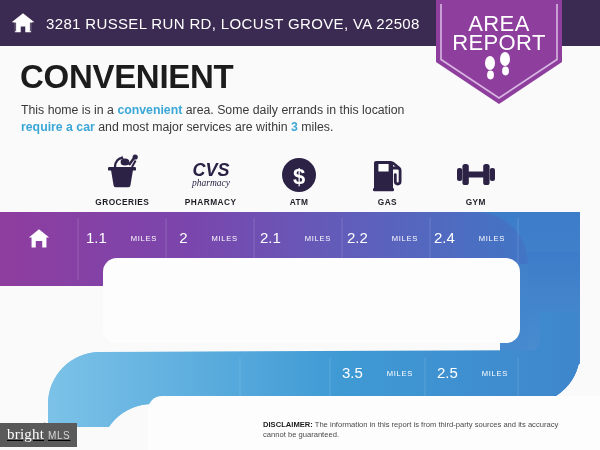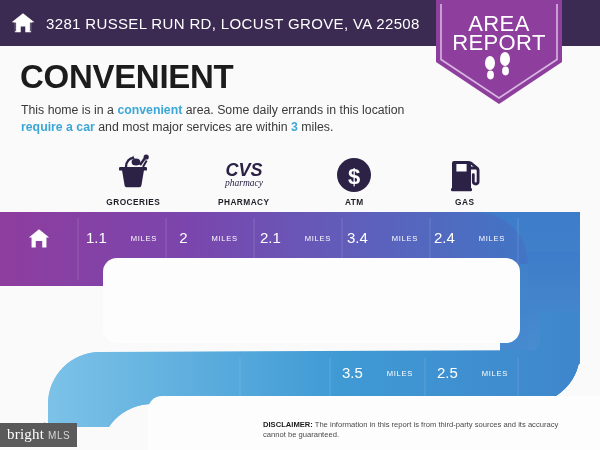--- a/index.html
+++ b/index.html
@@ -90,21 +90,21 @@
   .disclaimer b { color:#1c1c1c; }
 
   
   .brand-under {
     position:absolute; left:12px; top:418px; z-index:4;
     font-size:15px; color:#5d6b73; letter-spacing:0.2px;
   }
   .watermark {
     position:absolute; left:0px; top:423px; z-index:7;
     background:#5a5a5a; padding:3px 7px 4px 7px;
-    display:flex; align-items:baseline; gap:4px;
+    display:flex; align-items:baseline; gap:4px;text-decoration:underline;
   }
   .watermark .wm-bright { color:#ffffff; font-family:"Liberation Serif", serif; font-size:15px; font-weight:normal; letter-spacing:0.2px; }
   .watermark .wm-mls { color:#d7d7d7; font-size:10px; letter-spacing:0.6px; }
 </style>
 </head>
 <body>
 
 <div id="page">
 
   <div class="header">
@@ -189,20 +189,34 @@
             <rect x="11.4" y="10" width="10.2" height="7.5" fill="#ffffff"></rect>
             <rect x="6" y="34" width="21" height="3.2" rx="1.2"></rect>
             <path d="M26 14 h4.5 a2.6 2.6 0 0 1 2.6 2.6 v11 a2.4 2.4 0 0 1-4.8 0 v-7" fill="none" stroke="#2b2245" stroke-width="2.8" stroke-linecap="round"></path>
             <path d="M26 9 l5.5 4.4" stroke="#2b2245" stroke-width="2.6" fill="none" stroke-linecap="round"></path>
           </g>
         </svg>
       </div>
       <div class="lbl">GAS</div>
     </div>
 
+    <div class="icell">
+      <div class="glyph">
+        <svg width="46" height="40" viewBox="0 0 46 40" aria-hidden="true">
+          <g fill="#2b2245">
+            <rect x="4" y="14" width="5.2" height="13" rx="2.2"></rect>
+            <rect x="9.4" y="10" width="6.4" height="21" rx="2.6"></rect>
+            <rect x="30.2" y="10" width="6.4" height="21" rx="2.6"></rect>
+            <rect x="36.8" y="14" width="5.2" height="13" rx="2.2"></rect>
+            <rect x="15" y="17.6" width="16" height="5.8" rx="1"></rect>
+          </g>
+        </svg>
+      </div>
+      <div class="lbl">GYM</div>
+    </div>
   </div>
 
   <div class="barwrap">
     <svg width="600" height="215" viewBox="0 0 600 215" aria-hidden="true">
       <defs>
         <linearGradient id="gradTop" x1="0" y1="0" x2="1" y2="0">
           <stop offset="0" stop-color="#8e3d9e"></stop>
           <stop offset="0.33" stop-color="#7a46ad"></stop>
           <stop offset="0.62" stop-color="#5f5fbb"></stop>
           <stop offset="0.88" stop-color="#4473c4"></stop>
@@ -261,21 +275,21 @@
     </div>
     <div class="seg">
       <div class="num">2</div>
       <div class="unit">MILES</div>
     </div>
     <div class="seg">
       <div class="num">2.1</div>
       <div class="unit">MILES</div>
     </div>
     <div class="seg">
-      <div class="num">3.4</div>
+      <div class="num">2.2</div>
       <div class="unit">MILES</div>
     </div>
     <div class="seg">
       <div class="num">2.4</div>
       <div class="unit">MILES</div>
     </div>
     <div class="seg"></div>
   </div>
 
   <div class="iconrow2">

